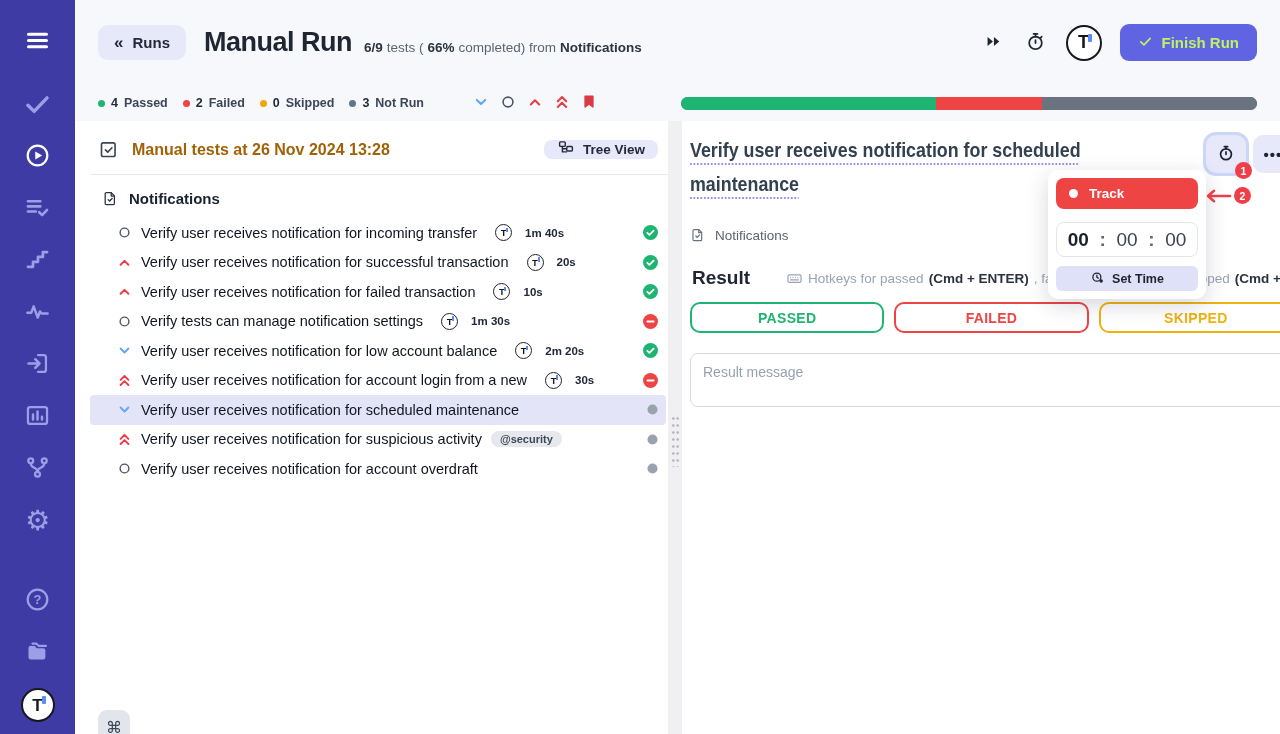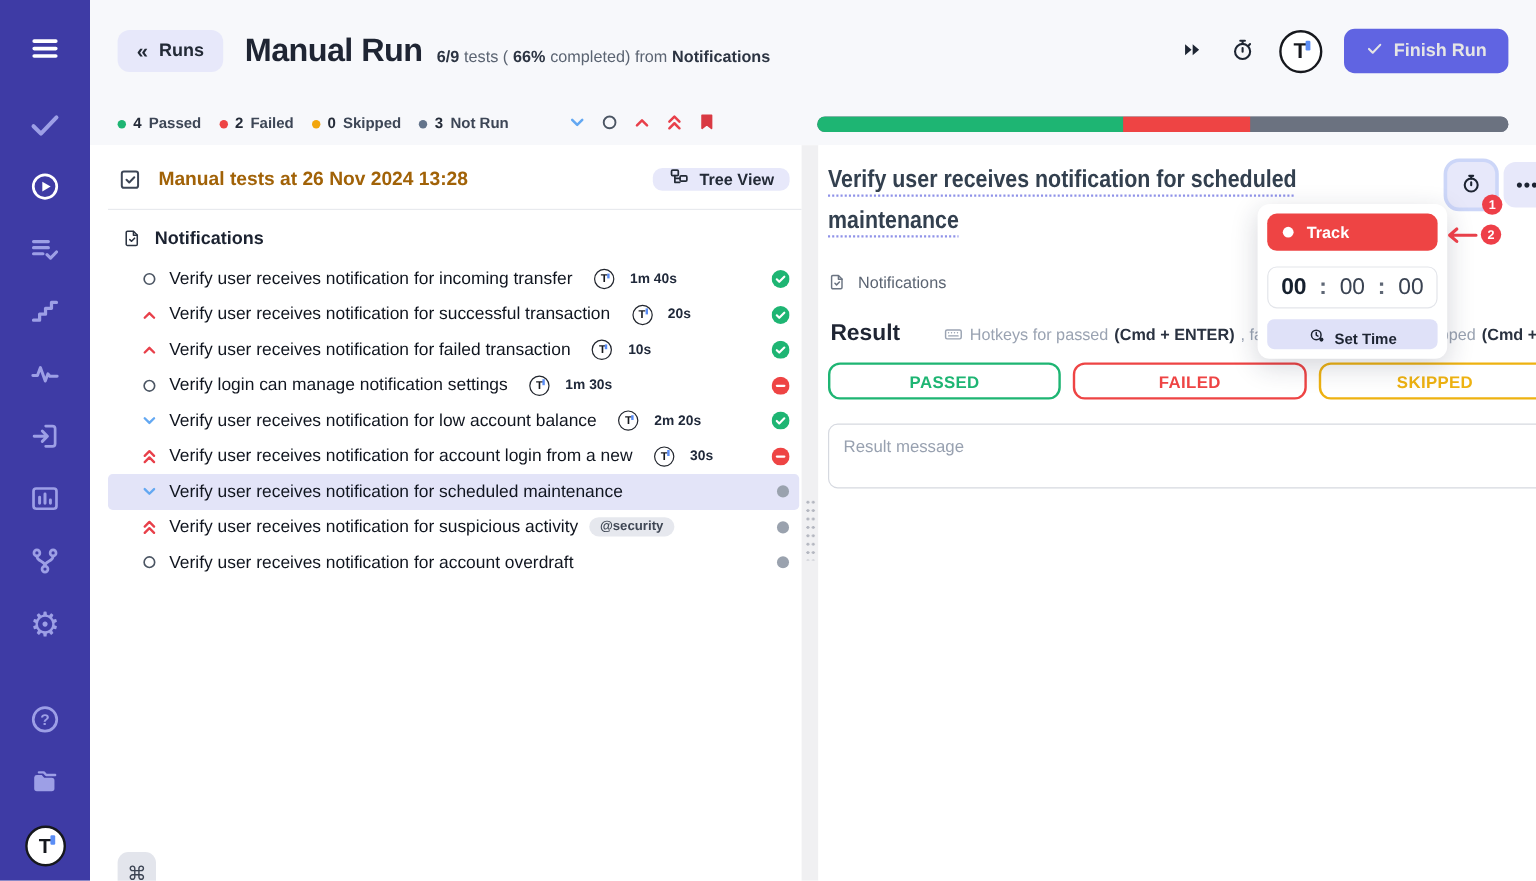--- a/index.html
+++ b/index.html
@@ -50,21 +50,21 @@
   .topbar-spacer { flex:1; }
   .icon-btn { background:none; border:none; cursor:pointer; color:#1e2633; display:flex; align-items:center; justify-content:center; padding:4px; }
   .topbar .icon-btn { margin-left:14px; }
   .logo-badge {
     width:36px; height:36px; border-radius:50%; border:2.5px solid #16181d; background:#fff;
     display:flex; align-items:center; justify-content:center; position:relative; margin-left:16px;
   }
   .logo-badge b { font-size:18px; font-weight:800; color:#16181d; }
   .logo-badge i { position:absolute; top:7px; right:8px; width:3.5px; height:8px; background:#5a8df6; border-radius:1px; }
   .finish-btn {
-    margin-left:18px; background:#6064e2; color:#e5e5e5; border:none; cursor:pointer; border-radius:9px;
+    margin-left:18px; background:#6064e2; color:#bef264; border:none; cursor:pointer; border-radius:9px;
     height:37px; padding:0 18px; font-size:15px; font-weight:700; display:flex; align-items:center; gap:9px;
     font-family:inherit;
   }
 
   
   .statusbar { height:36px; display:flex; align-items:center; padding:0 23px; }
   .counts { display:flex; gap:15px; align-items:center; }
   .count-item { display:flex; align-items:center; gap:6px; font-size:12.5px; }
   .count-item .dot { width:7px; height:7px; border-radius:50%; }
   .count-item b { color:#242b38; font-weight:800; }
@@ -152,21 +152,21 @@
   .track-btn { width:100%; height:31px; background:#ee4444; border:none; cursor:pointer; border-radius:8px;
     color:#fff; font-size:13.5px; font-weight:700; display:flex; align-items:center; gap:11px; padding:0 13px;
     font-family:inherit; }
   .track-dot { width:9px; height:9px; background:#fff; border-radius:50%; }
   .timebox { margin-top:13px; border:1px solid #e3e5ea; border-radius:8px; height:35px; display:flex;
     align-items:center; justify-content:space-evenly; font-size:19px; color:#3a4352; }
   .timebox .tv { min-width:22px; text-align:center; }
   .timebox .tv.first { font-weight:800; color:#16202e; }
   .timebox .colon { color:#5e6775; font-weight:700; }
   .settime-btn { margin-top:9px; width:100%; height:25px; background:#dfe1f8; border:none; cursor:pointer;
-    border-radius:6px; font-size:12.5px; font-weight:700; color:#1d2432; display:flex; align-items:flex-end;
+    border-radius:6px; font-size:12.5px; font-weight:700; color:#1d2432; display:flex; align-items:center;
     justify-content:center; gap:7px; font-family:inherit; }
 
   .annot2 { position:absolute; left:520px; top:66px; display:flex; align-items:center; gap:2px; z-index:6; }
 </style>
 </head>
 <body>
 
 <div class="app">
 
   <aside class="sidebar">
@@ -437,21 +437,21 @@
                   <path d="M4.6 8.3l2.2 2.2 4.5-4.5" stroke="#fff" stroke-width="1.9" fill="none" stroke-linecap="round" stroke-linejoin="round"></path>
                 </svg>
               </span>
             </div>
             <div class="test-row">
               <span class="prio">
                 <svg viewBox="0 0 16 16" width="13" height="13">
                   <circle cx="8" cy="8" r="5.4" fill="none" stroke="#4b5563" stroke-width="1.7"></circle>
                 </svg>
               </span>
-              <span class="tname">Verify login can manage notification settings</span>
+              <span class="tname">Verify tests can manage notification settings</span>
               <span class="t-mini">
                 <b>T</b>
                 <i></i>
               </span>
               <span class="dur">1m 30s</span>
               <span class="row-spacer"></span>
               <span class="stat">
                 <svg width="15" height="15" viewBox="0 0 16 16">
                   <circle cx="8" cy="8" r="8" fill="#ee4444"></circle>
                   <path d="M4.7 8h6.6" stroke="#fff" stroke-width="2" stroke-linecap="round"></path>

